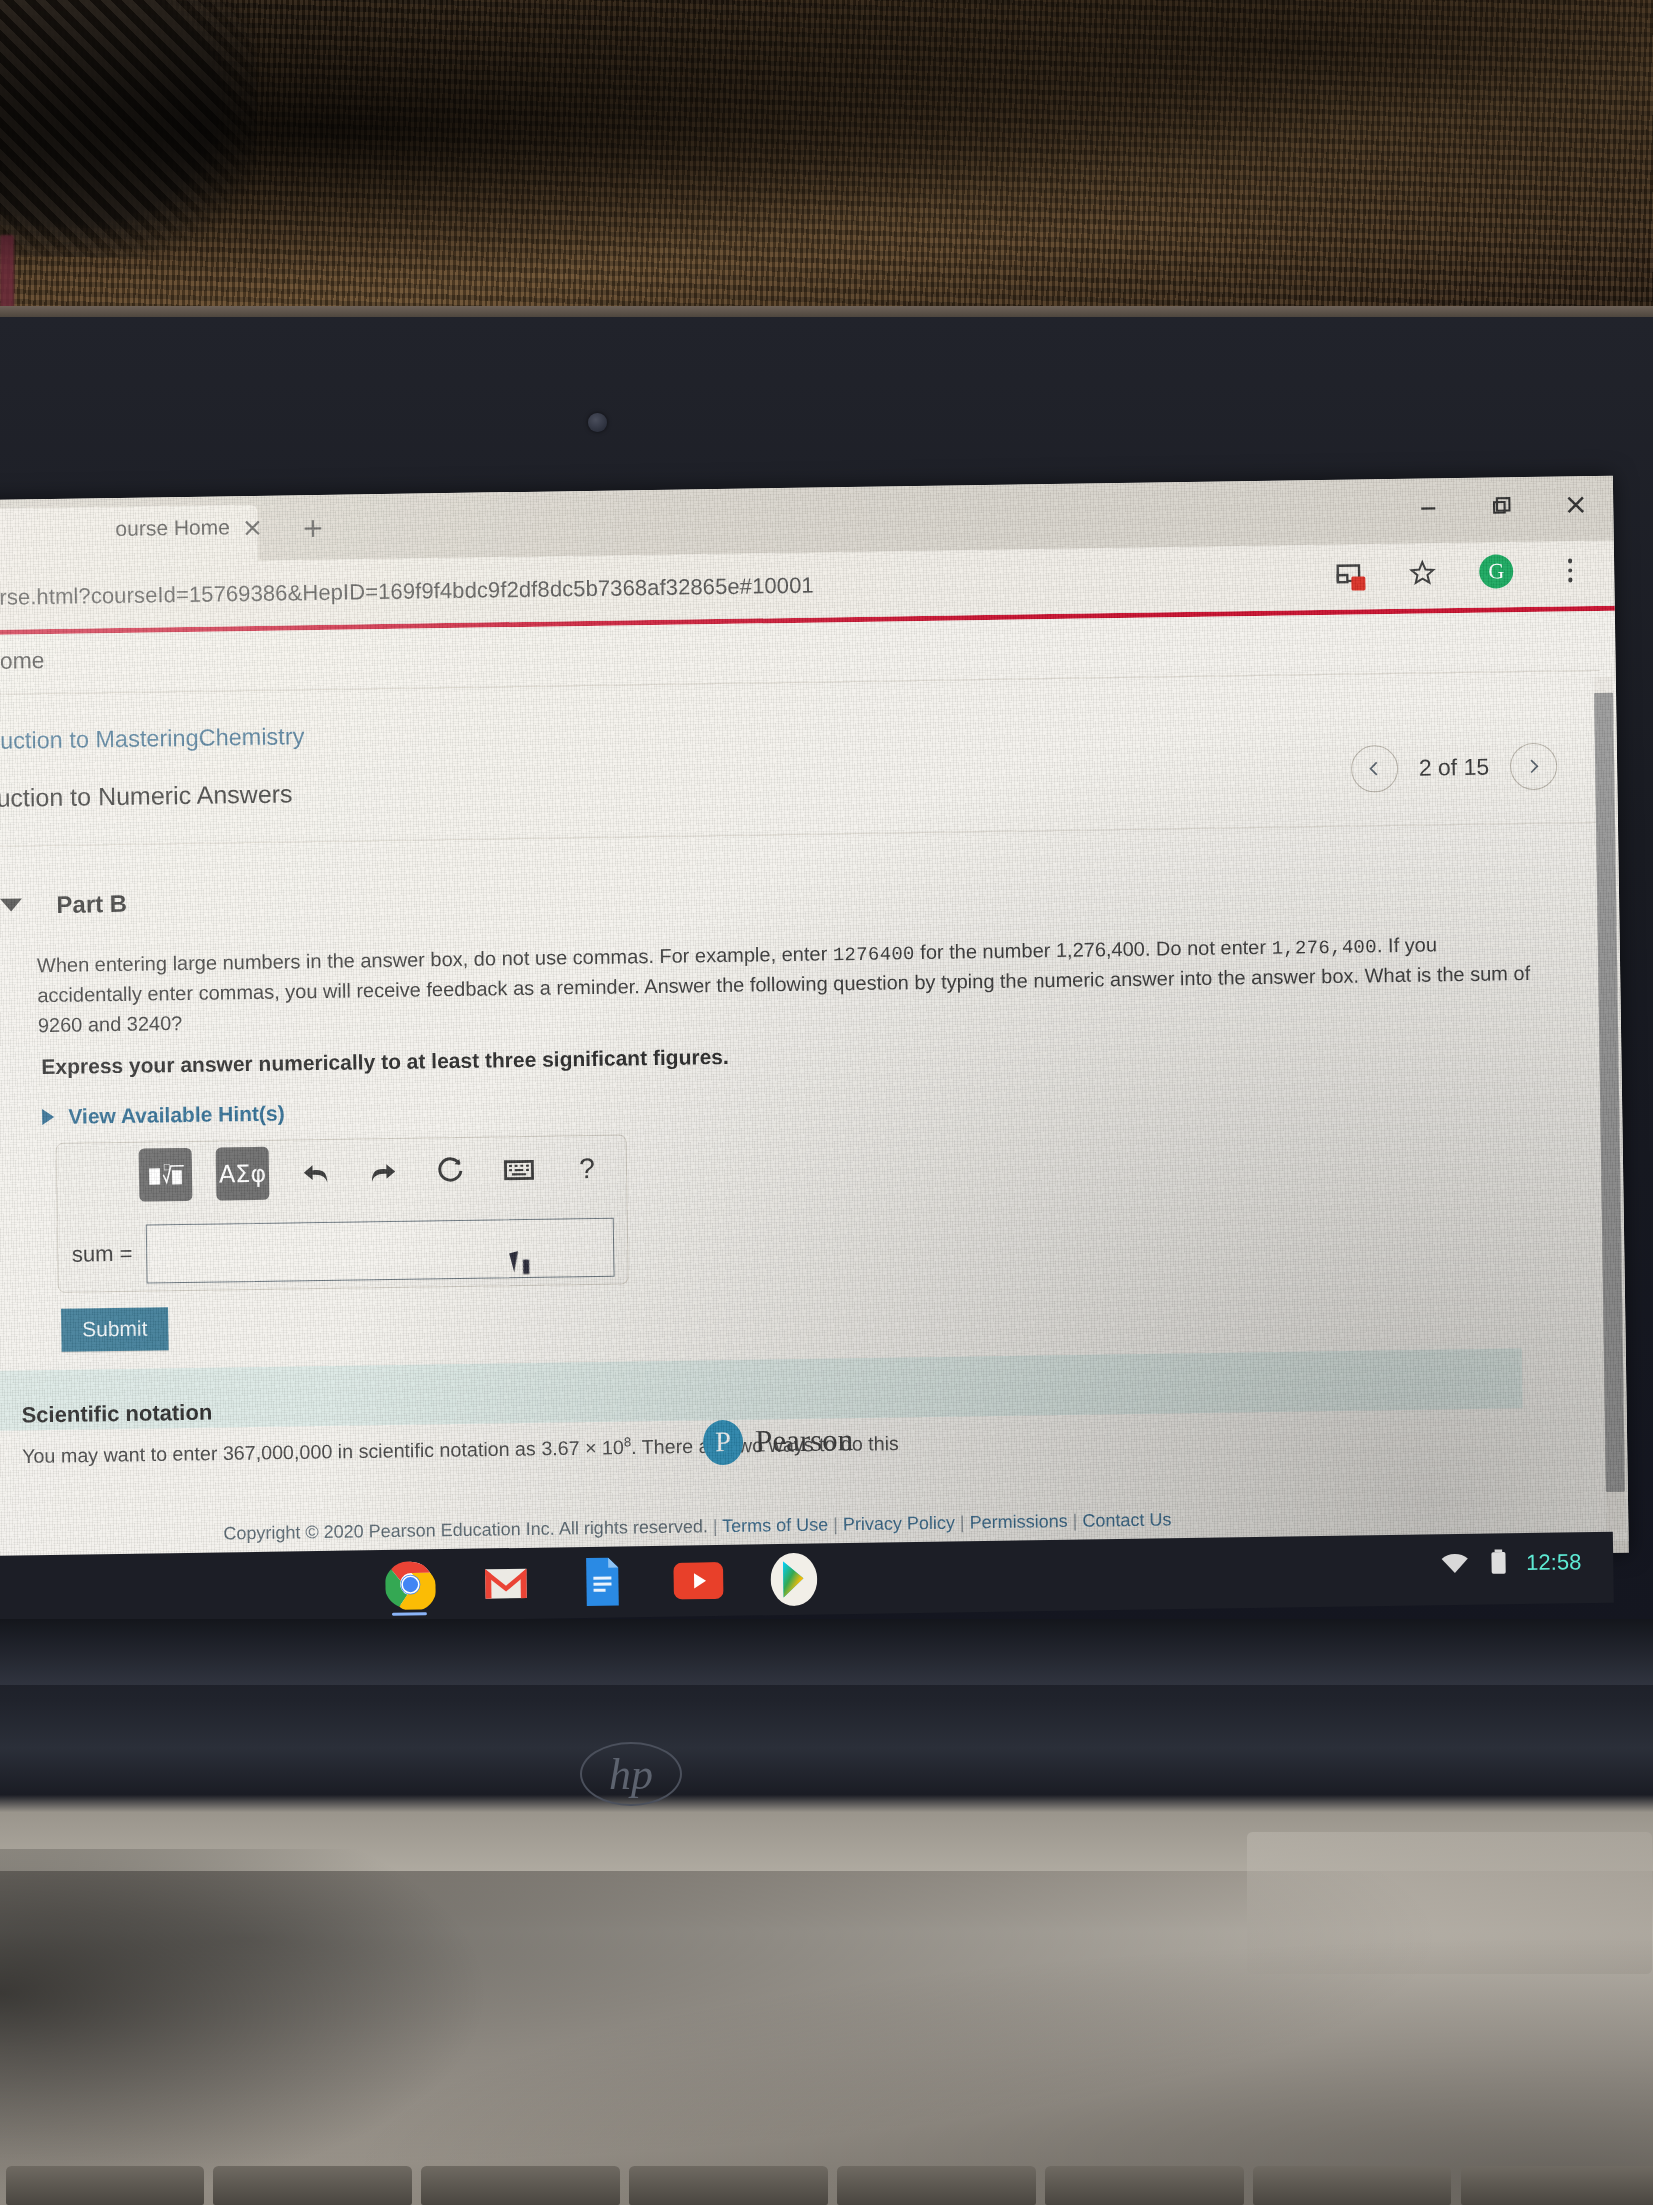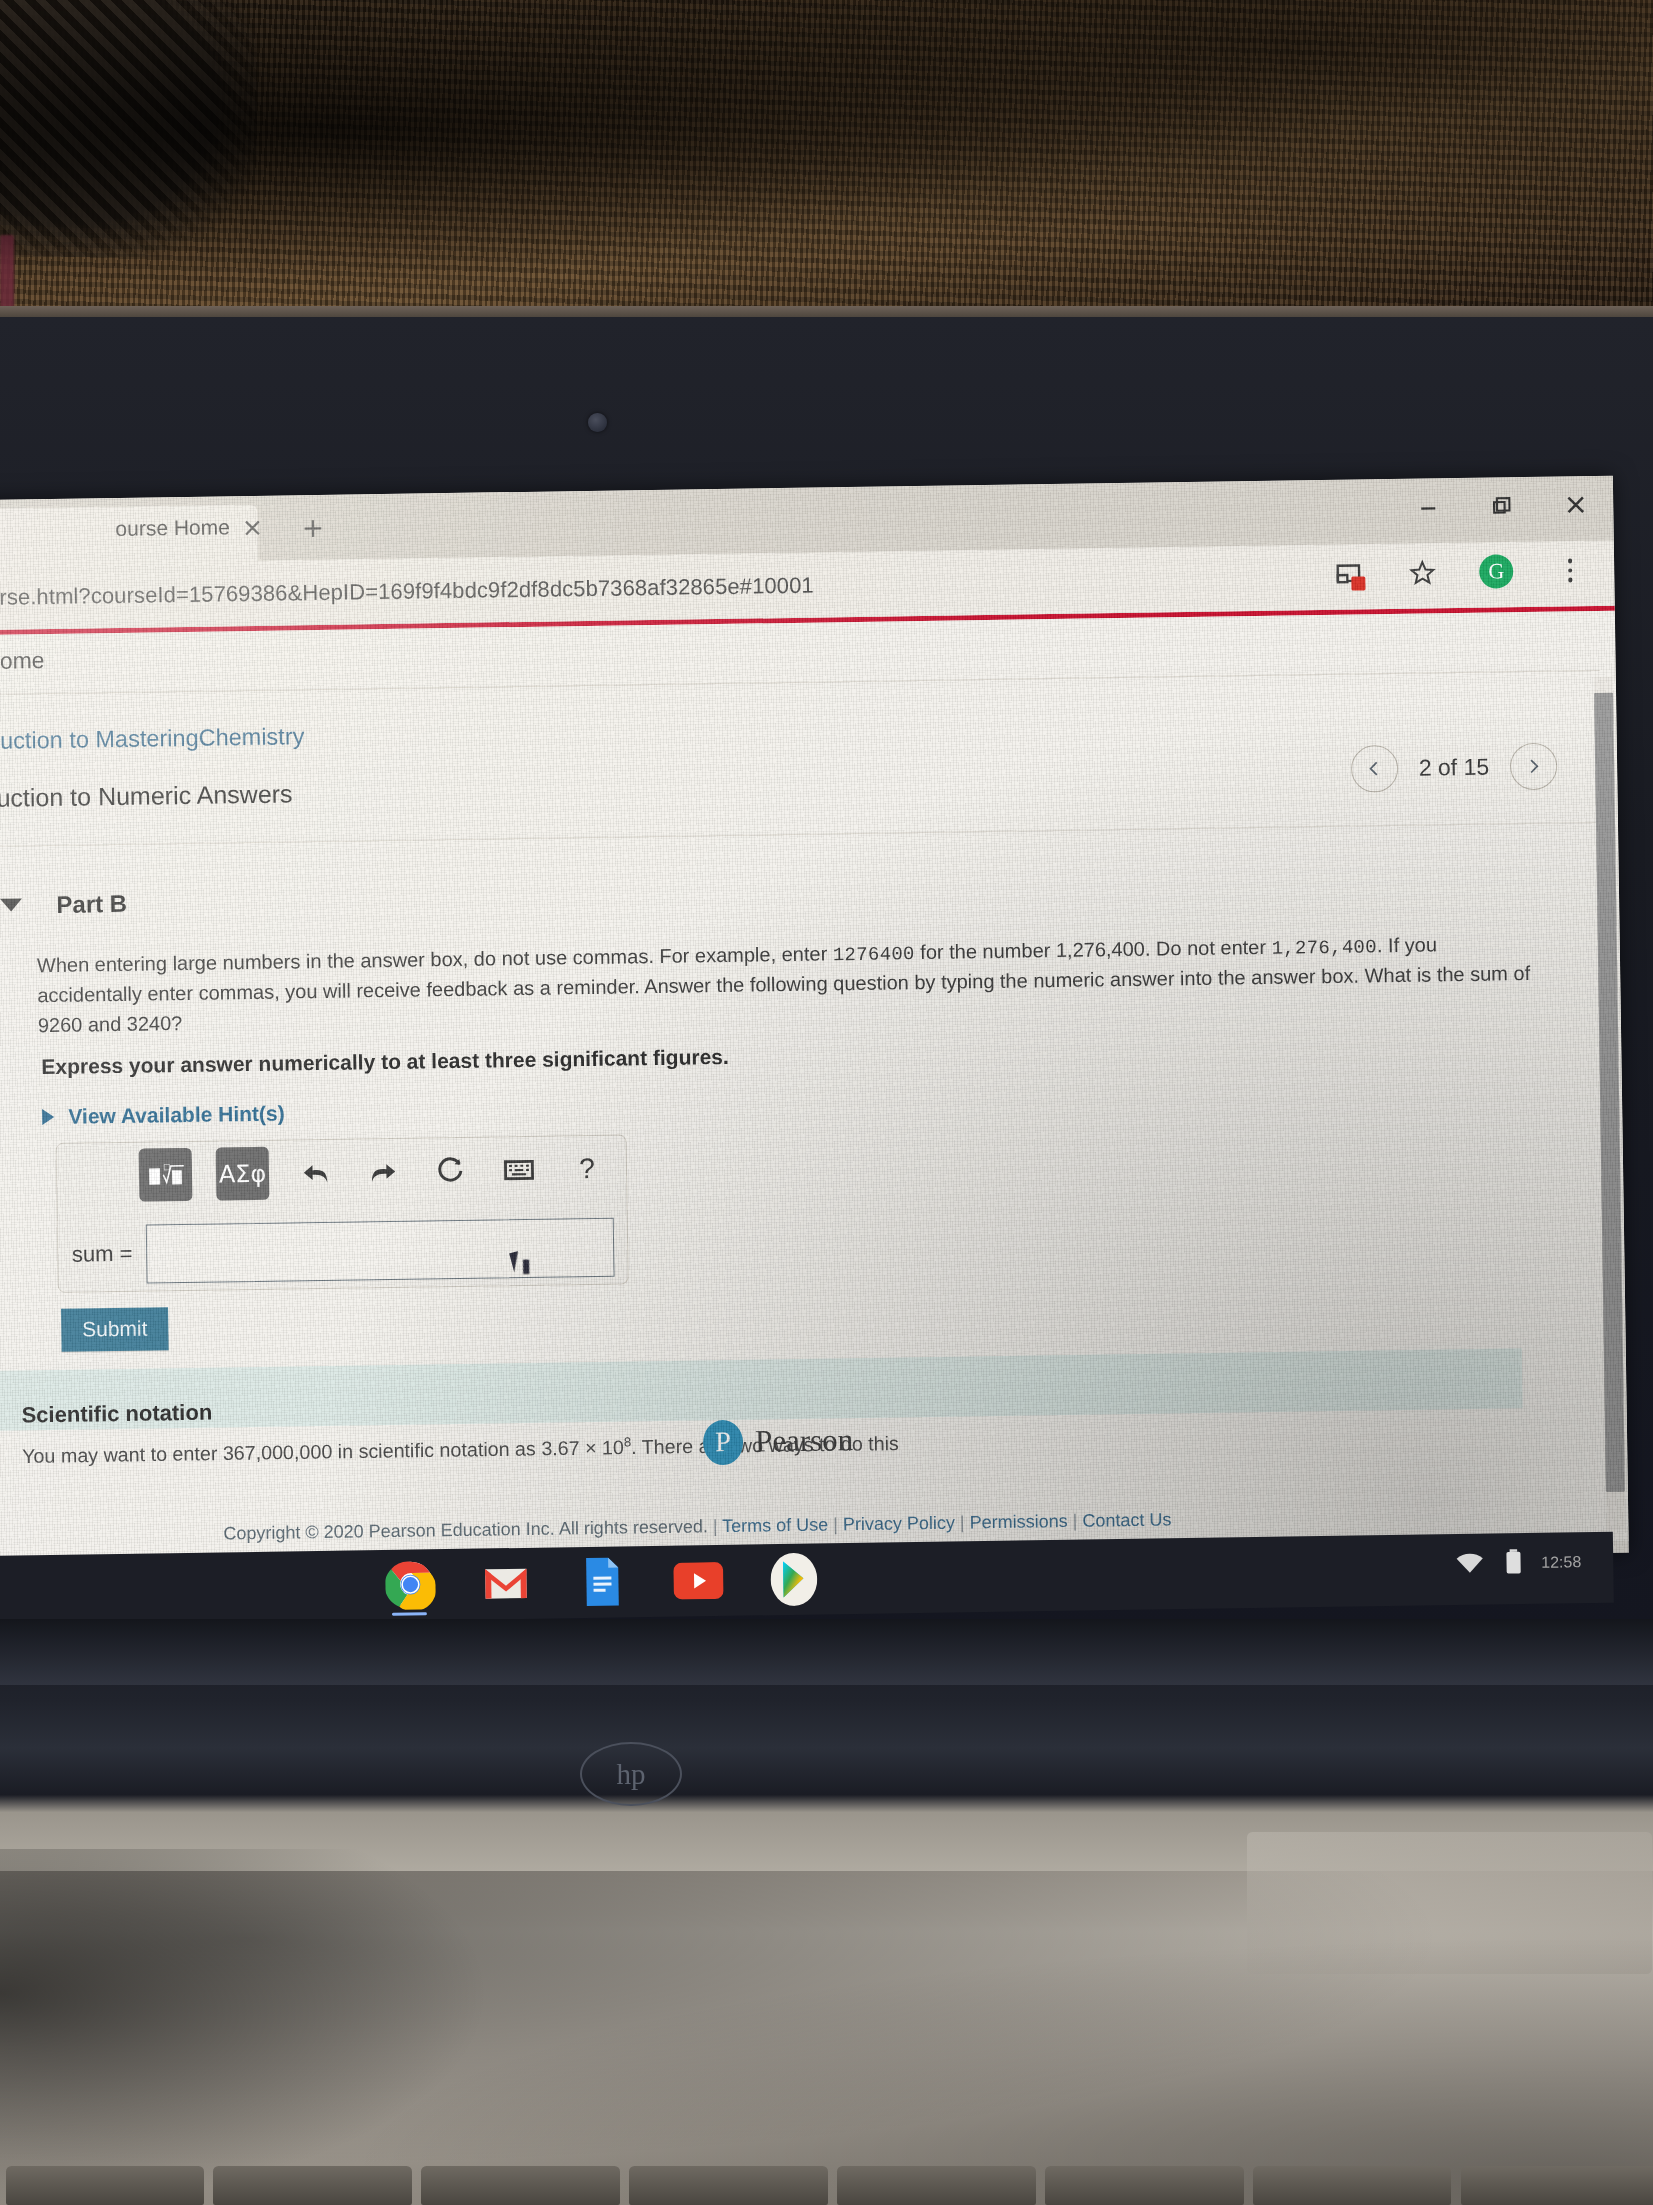--- a/index.html
+++ b/index.html
@@ -140,31 +140,31 @@
   .scrollbar{position:absolute;right:3.3px;top:66px;width:18.6px;height:853px;background:#ece9e3;}
   .thumb{position:absolute;right:3.3px;top:82px;width:18.6px;height:799px;background:#9a9a9a;border-radius:1.1px;}
 
   
   .shelf{position:absolute;left:-22px;top:1556px;width:1635px;height:71px;background:#1c1e26;
     transform:rotate(-0.85deg);transform-origin:left top;}
   .shelfinner{position:relative;width:100%;height:100%;}
   .shelficons{position:absolute;left:405px;top:8.8px;display:flex;gap:43px;align-items:center;}
   .sicon{width:53px;height:53px;display:flex;align-items:center;justify-content:center;}
   .tray{position:absolute;right:32px;top:15.3px;display:flex;align-items:center;gap:18.6px;color:#e8e8e8;}
-  .clock{font-size:16px;color:#a3a3a3;}
+  .clock{font-size:22px;color:#5eead4;}
   .chrome-active{position:absolute;left:413px;top:63px;width:35px;height:3.3px;background:#8ab4f8;border-radius:1.6px;}
 
   
   .base{position:absolute;left:0;top:1619px;width:1654px;height:586px;
     background:linear-gradient(180deg,#181a22 0%,#20232c 14%,#2b2f39 22%,#1a1c24 30%,#9a958c 33%,#b9b4aa 48%,#a7a199 70%,#8e887f 100%);}
   .hinge{position:absolute;left:0;top:1619px;width:1654px;height:66px;
     background:linear-gradient(180deg,#14161c 0%,#23262f 55%,#30343f 100%);}
   .hplogo{position:absolute;left:580px;top:1742px;width:98px;height:60px;border-radius:50%;
     border:2.7px solid #4b505c;display:flex;align-items:center;justify-content:center;color:#5d636f;
-    font-size:29px;font-family:"Liberation Serif",serif;}
+    font-size:44px;font-family:"Liberation Serif",serif;font-style:italic;}
   .palmrest{position:absolute;left:0;top:1871px;width:1654px;height:335px;
     background:linear-gradient(180deg,#a49e95 0%,#b6b1a8 18%,#aaa49b 55%,#8f8980 100%);}
   .palm-shadow{position:absolute;left:0;top:1871px;width:1654px;height:335px;
     background:radial-gradient(ellipse at 15% 20%, rgba(0,0,0,.38) 0%, rgba(0,0,0,0) 60%),
                radial-gradient(ellipse at 95% 90%, rgba(0,0,0,.30) 0%, rgba(0,0,0,0) 55%);}
   .keyrow{position:absolute;left:0;top:2166px;width:1654px;height:39px;display:flex;gap:9.8px;padding-left:5.5px;}
   .key{flex:1;height:39px;background:linear-gradient(180deg,#6f6a62,#4a4640);border-radius:5.5px 5.5px 2.2px 2.2px;}
   .trackpad-edge{position:absolute;left:1247px;top:1832px;width:405px;height:142px;
     background:linear-gradient(160deg,#bdb8af,#a29c93);border-radius:5.5px;opacity:.55;}
   .darkcorner{position:absolute;left:0;top:1849px;width:492px;height:361px;

